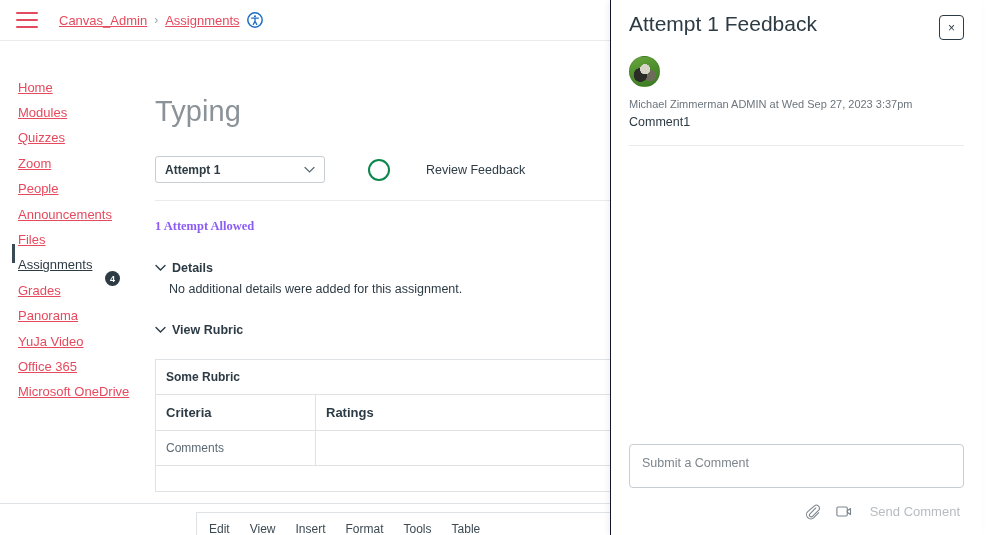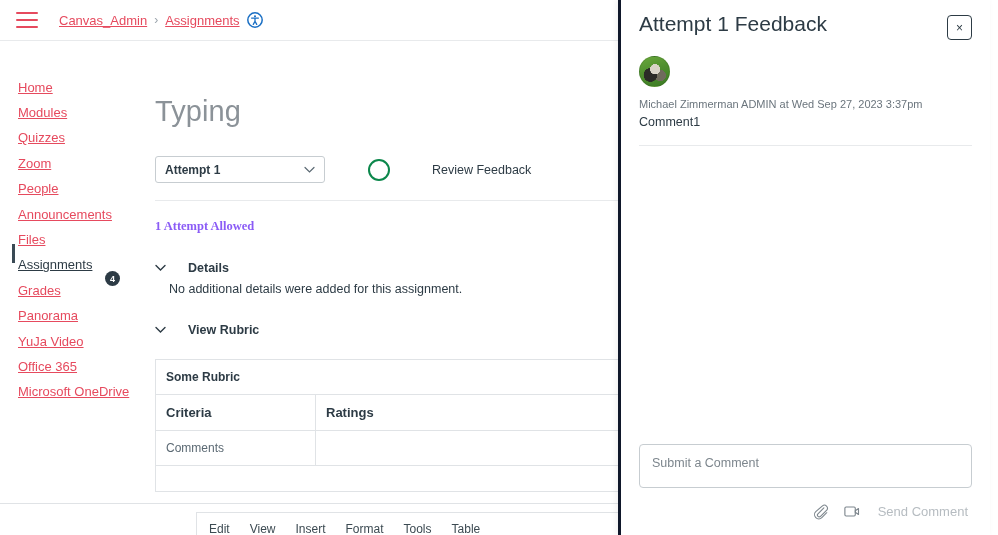--- a/index.html
+++ b/index.html
@@ -91,32 +91,32 @@
     border: 1px solid #c7cdd1; border-radius: 3px;
     display: flex; align-items: center; justify-content: space-between;
     padding: 0 9px; font-size: 12px; font-weight: 700; color: #2D3B45;
     background: #fff; cursor: pointer;
   }
   .chev { color: #5b6973; font-size: 11px; line-height: 1; }
   .review-circle {
     width: 22px; height: 22px; border-radius: 50%;
     border: 2.2px solid #0B874B; margin-left: 15px; flex: 0 0 auto;
   }
-  .review-label { margin-left: 14px; font-size: 12.5px; color: #2D3B45; }
+  .review-label { margin-left: 8px; font-size: 12.5px; color: #2D3B45; }
 
   .hr-line {
     height: 1px; background: #e8eaec; margin: 17px 0 0 5px; width: 700px;
   }
 
   .attempts-allowed {
     font-size: 12.5px; font-weight: 700; margin: 18px 0 0 5px; color: #8b5cf6; font-family: Liberation Serif, serif;
   }
 
   .section-head {
-    display: flex; align-items: center; gap: 22px;
+    display: flex; align-items: center; gap: 6px;
     margin: 27px 0 0 5px; font-size: 12.5px; font-weight: 700;
     cursor: pointer;
   }
   .section-head .tw { color: #2D3B45; font-size: 11px; }
   .section-body {
     margin: 7px 0 0 19px; font-size: 12.5px; color: #2D3B45;
   }
 
   
   .rubric-wrap { margin: 22px 0 0 5px; width: 700px; }
@@ -145,24 +145,24 @@
   .rce-menubar span { cursor: pointer; }
   .icon-svg { display: block; }
 
   .bottom-rule {
     position: absolute; left: 0; top: 503px; width: 661px; height: 1px;
     background: #e0e3e6;
   }
 
   
   .tray {
-    position: absolute; right: 8px; top: 0;
+    position: absolute; right: 16px; top: 0;
     width: 372px; height: 535px;
     background: #fff;
-    border-left: 3px solid #0f172a;
+    border-left: 1px solid #0f172a;
     box-shadow: -2px 0 6px rgba(0,0,0,.06);
     display: flex; flex-direction: column;
   }
   .tray-head {
     display: flex; align-items: flex-start; justify-content: space-between;
     padding: 12px 18px 0 18px;
   }
   .tray-title { font-size: 21px; font-weight: 400; color: #2D3B45; }
   .close-btn {
     width: 25px; height: 25px; border: 1px solid #2D3B45; border-radius: 4px;

